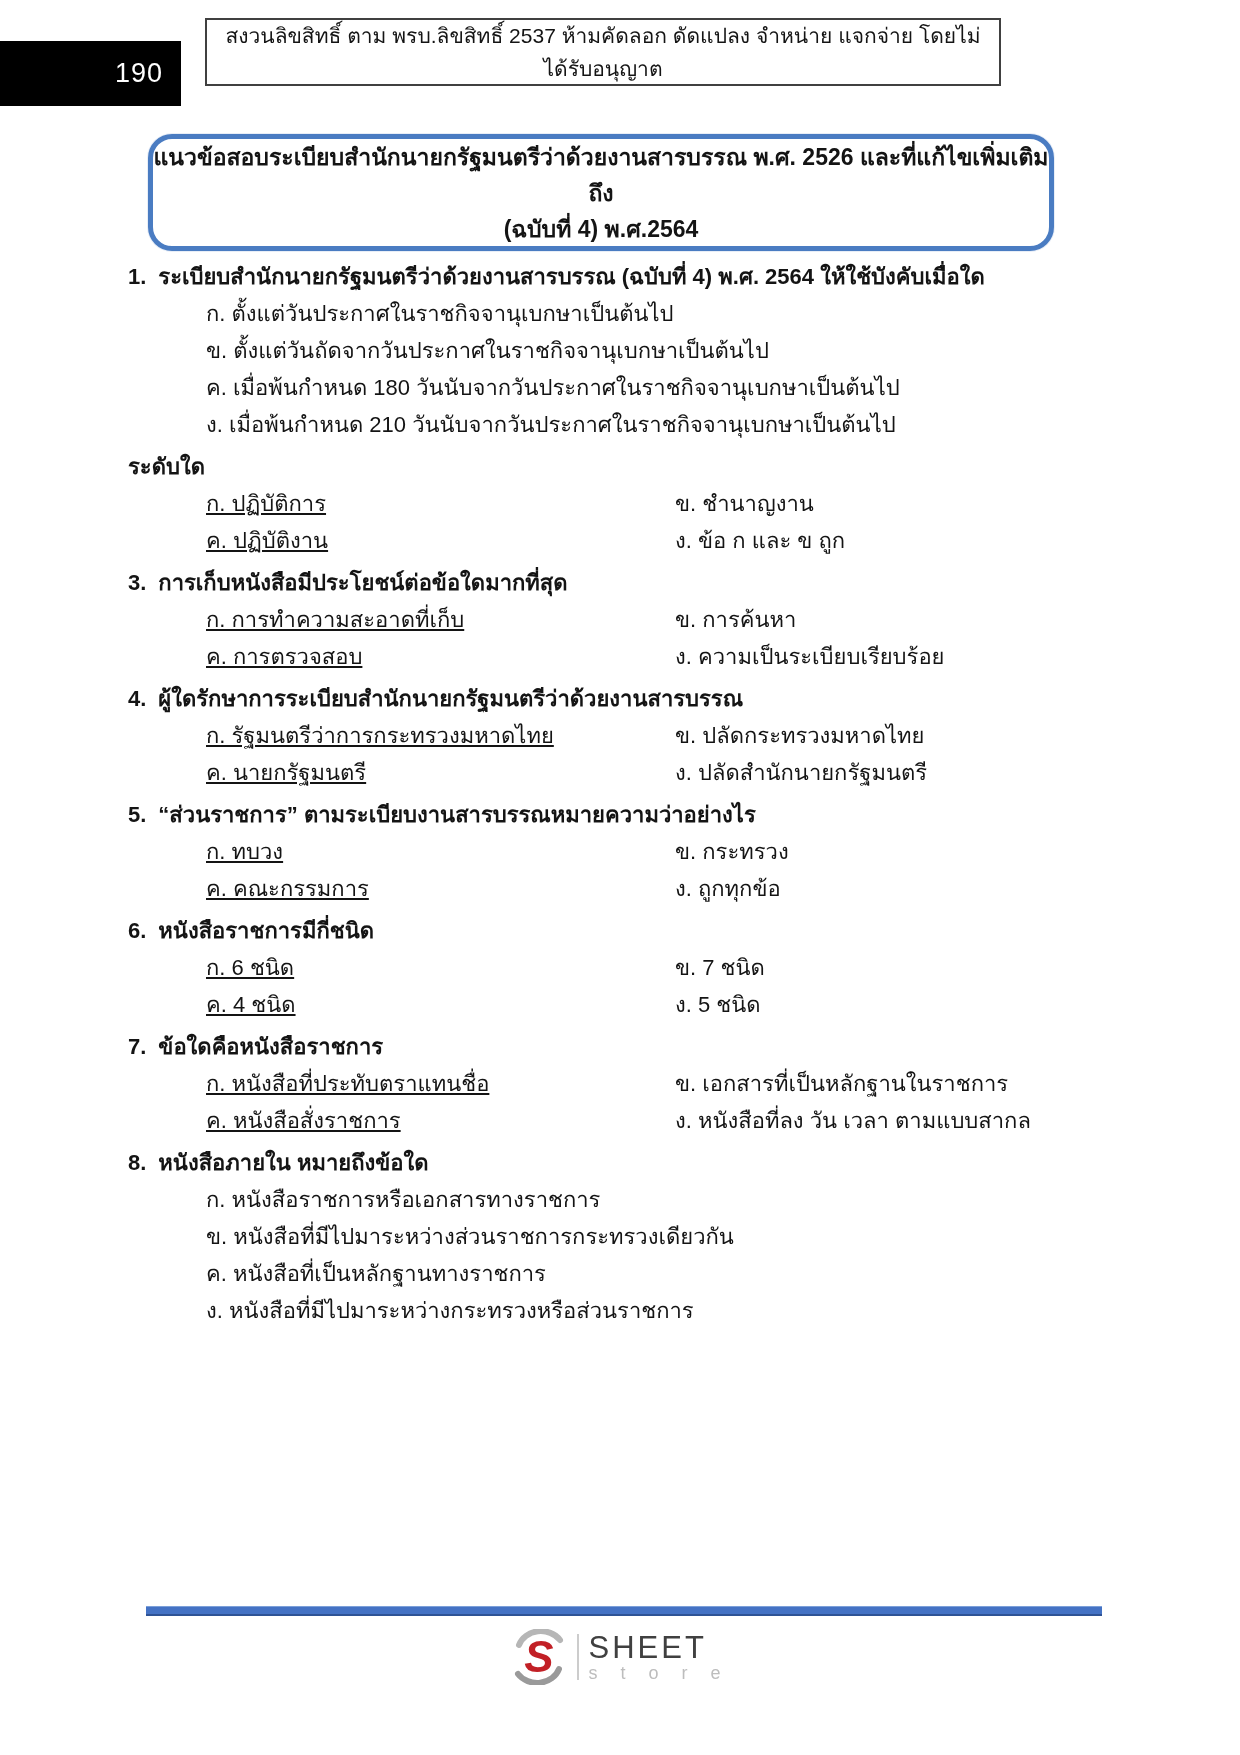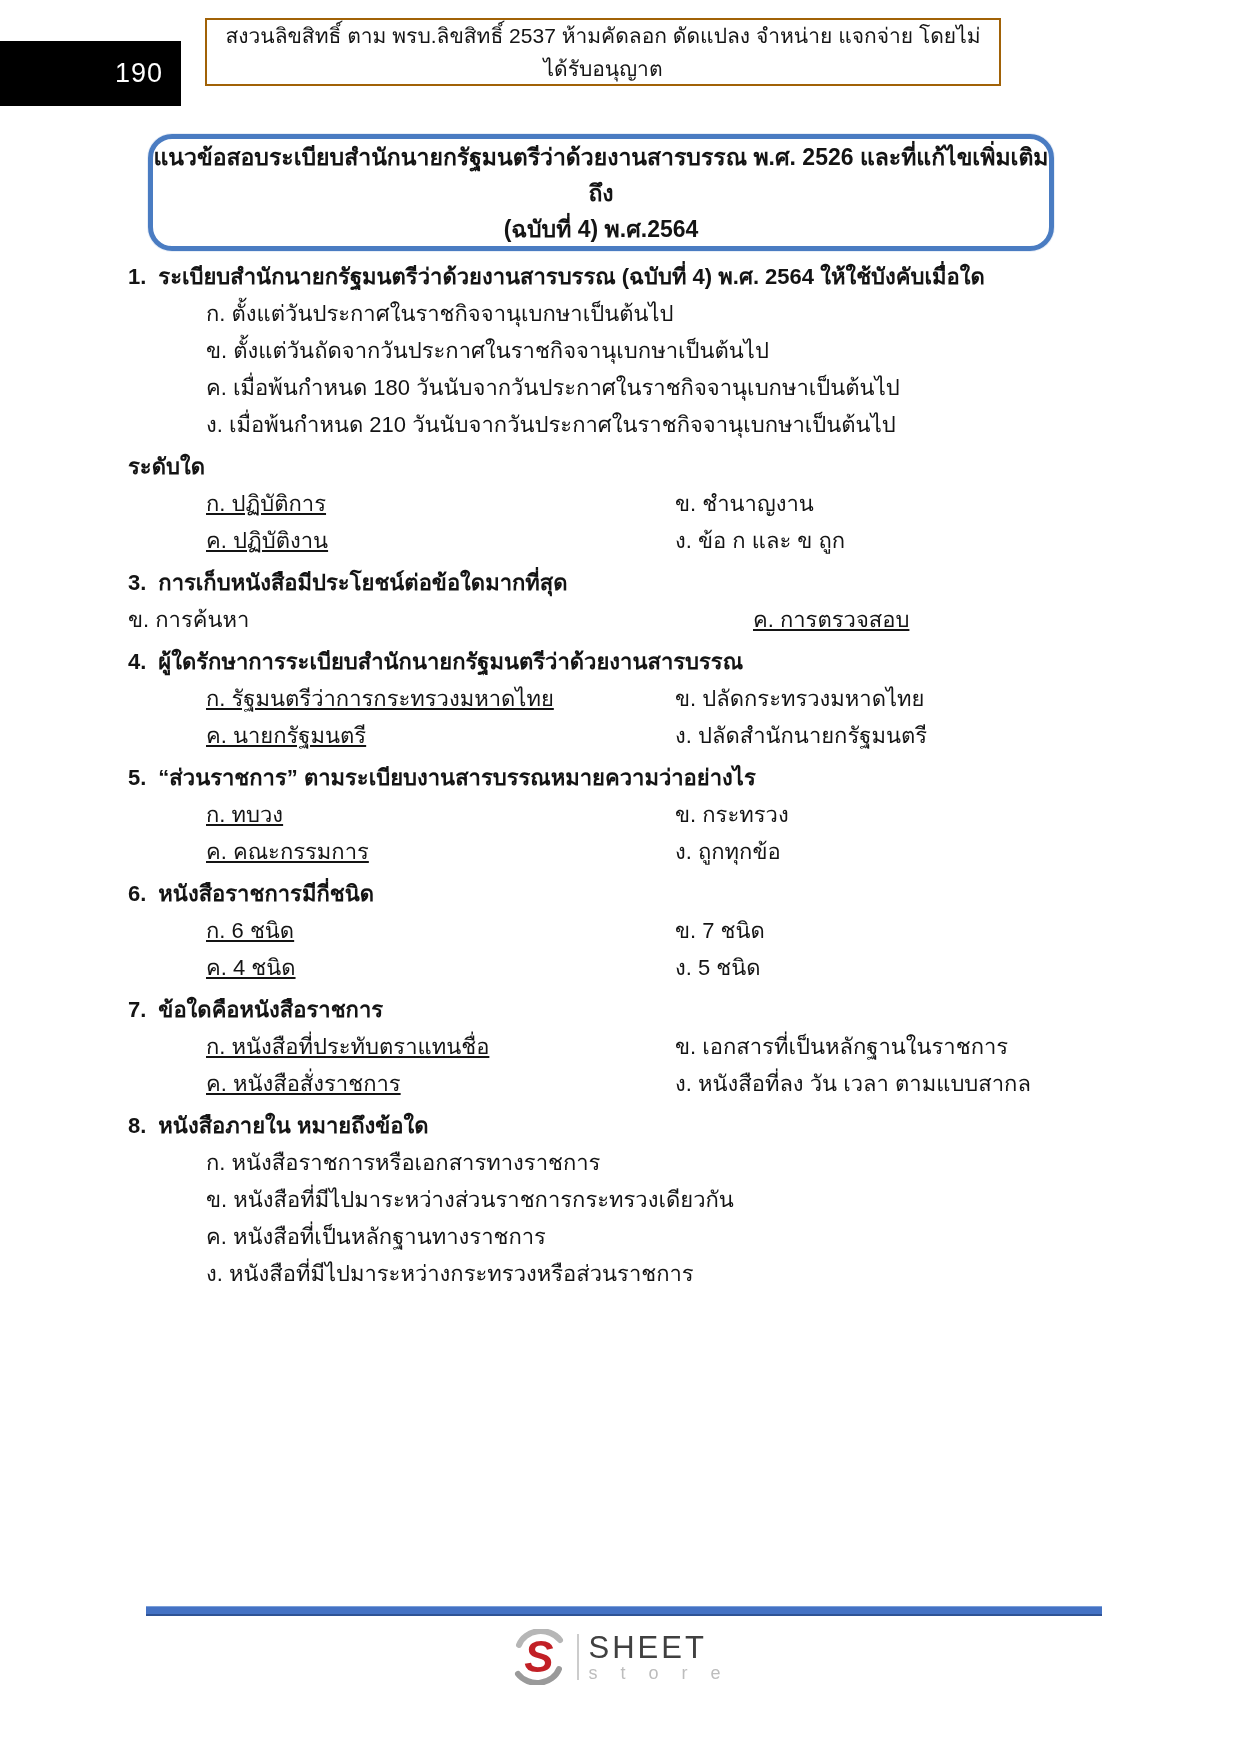--- a/index.html
+++ b/index.html
@@ -9,21 +9,21 @@
   }
   
   .page-num-block{
     position:absolute;left:0;top:41px;width:181px;height:65px;background:#000;
     color:#fff;display:flex;align-items:center;justify-content:flex-end;
     padding-right:18px;box-sizing:border-box;font-size:27px;letter-spacing:1px;
   }
   
   .copyright-box{
     position:absolute;left:205px;top:18px;width:796px;height:68px;
-    border:2px solid #a16207;box-sizing:border-box;background:#fff;
+    border:2px solid #404040;box-sizing:border-box;background:#fff;
     display:flex;align-items:center;justify-content:center;text-align:center;
     font-size:21px;padding:0 18px;
   }
   
   .title-box{
     position:absolute;left:148px;top:134px;width:906px;height:117px;
     border:5px solid #4a7cc2;border-radius:24px;box-sizing:border-box;
     background:#fff;display:flex;flex-direction:column;justify-content:center;
     align-items:center;gap:0;text-align:center;font-weight:bold;font-size:23px;
     box-shadow:inset 0 0 0 1px #ffffff, 0 0 0 1px #e8eef7;
@@ -92,22 +92,24 @@
       <div class="opt ind">ค. ปฏิบัติงาน</div>
       <div class="opt">ง.  ข้อ ก และ ข ถูก</div>
     </div>
   </section>
 
   <section class="q">
     <div class="q-head">
       <span class="q-num">3.</span><span>การเก็บหนังสือมีประโยชน์ต่อข้อใดมากที่สุด</span>
     </div>
     <div class="opt-grid">
+      <div class="opt ind">ก. การทำความสะอาดที่เก็บ</div>
       <div class="opt">ข. การค้นหา</div>
       <div class="opt ind">ค. การตรวจสอบ</div>
+      <div class="opt">ง. ความเป็นระเบียบเรียบร้อย</div>
     </div>
   </section>
 
   <section class="q">
     <div class="q-head">
       <span class="q-num">4.</span><span>ผู้ใดรักษาการระเบียบสำนักนายกรัฐมนตรีว่าด้วยงานสารบรรณ</span>
     </div>
     <div class="opt-grid">
       <div class="opt ind">ก. รัฐมนตรีว่าการกระทรวงมหาดไทย</div>
       <div class="opt">ข. ปลัดกระทรวงมหาดไทย</div>

